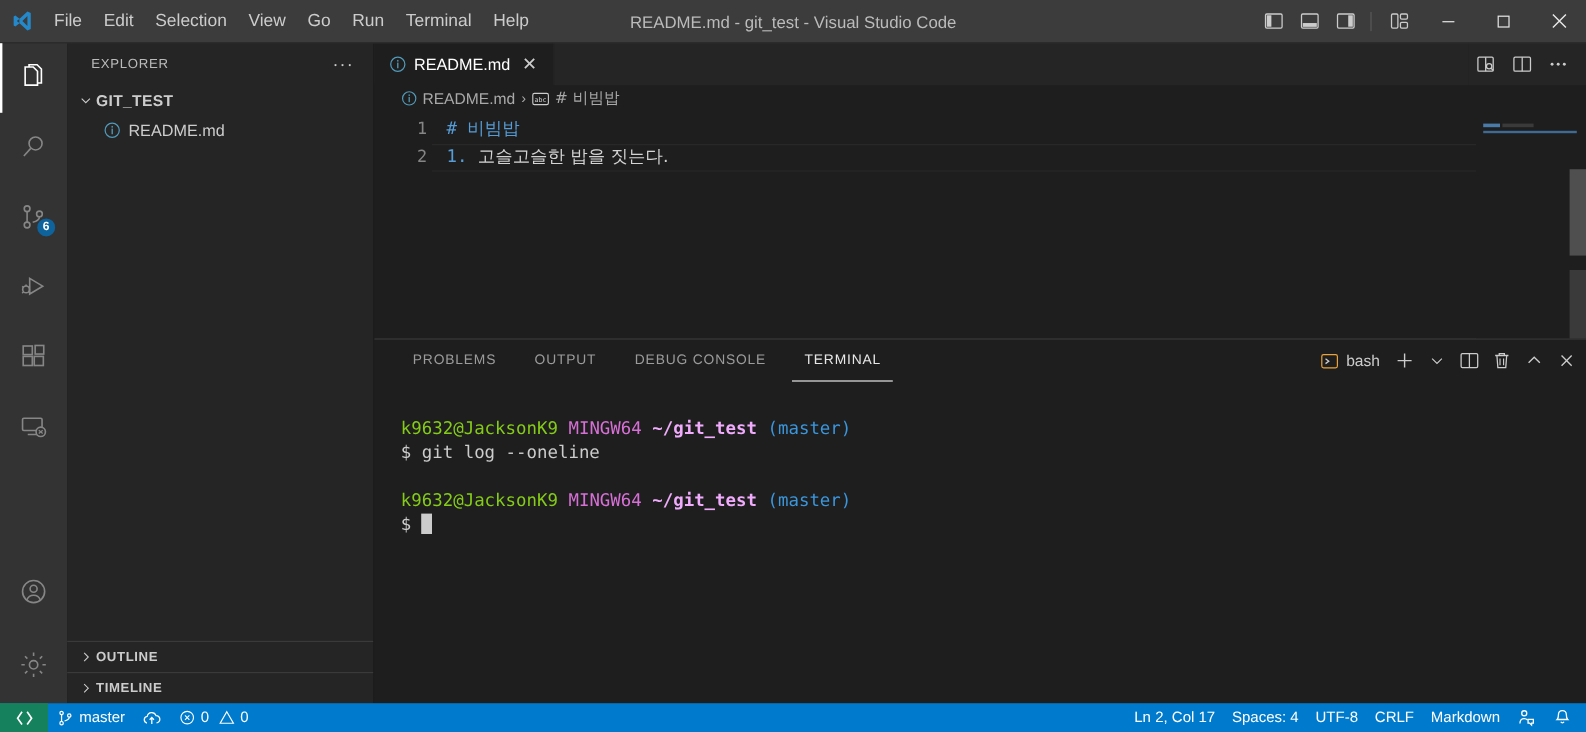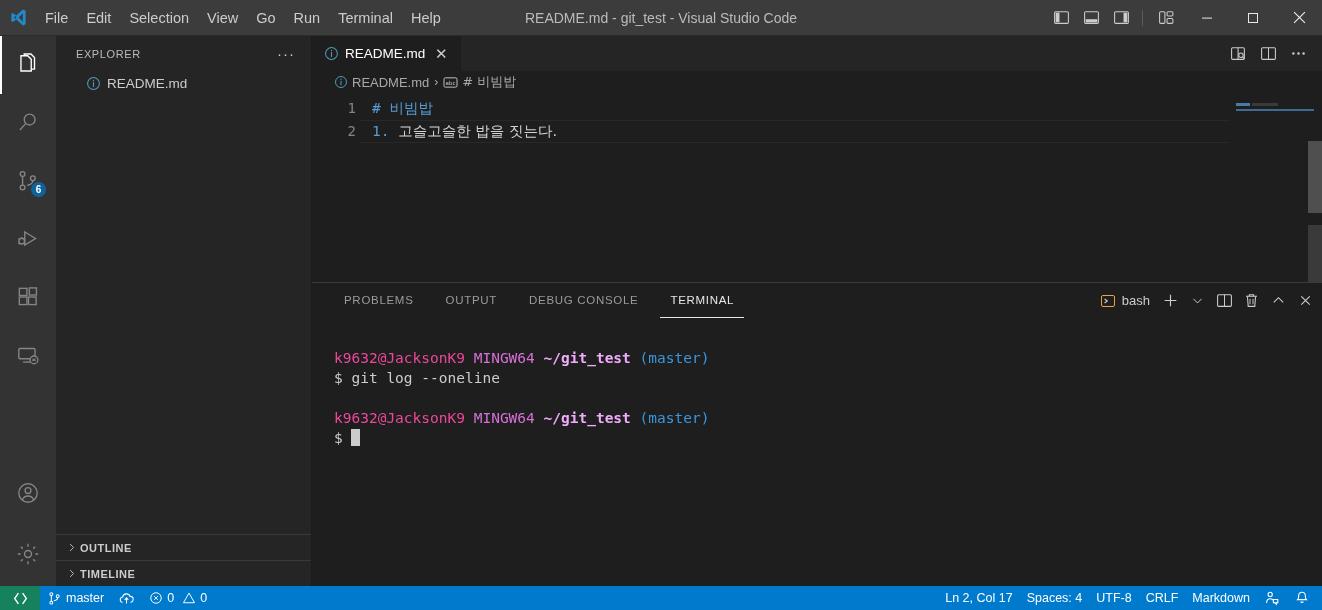--- a/index.html
+++ b/index.html
@@ -156,21 +156,21 @@
   .panel-actions { margin-left:auto; display:flex; align-items:center; gap:1px; padding-right:4px;}
   .pa { height:28px; min-width:26px; display:flex;align-items:center;justify-content:center;color:#cccccc; padding: 0 3px;}
   .term-sel { display:flex; align-items:center; gap:6px; color:#cccccc; font-size:13px; padding:0 6px; height:26px;}
 
   .terminal {
     flex:1 1 auto; padding: 10px 0 0 22px; overflow:hidden;
     font-family: "DejaVu Sans Mono", "Liberation Mono", monospace;
     font-size: 14.5px; line-height: 20px; color:#cccccc;
   }
   .tline { white-space: pre; height:20px; }
-  .t-green { color:#ec4899; }
+  .t-green { color:#84cc16; }
   .t-magenta { color:#d670d6; }
   .t-yellowb { color:#f0abfc; font-weight:700; }
   .t-cyan { color:#3a96dd; }
   .t-cyan-b { color:#29b8db; font-weight:700; }
   .t-greenb { color:#13a10e; font-weight:700; }
   .t-white { color:#cccccc; }
   .t-oliveyellow { color:#c19c00; }
   .cursor { display:inline-block; width:9px; height:17px; background:#cccccc; vertical-align:-3px;}
 
   
@@ -317,20 +317,28 @@
         <circle cx="12" cy="12" r="3.2"></circle>
         <path d="M12 2.6v2.6 M12 18.8v2.6 M21.4 12h-2.6 M5.2 12H2.6 M18.6 5.4l-1.8 1.8 M7.2 16.8l-1.8 1.8 M18.6 18.6l-1.8-1.8 M7.2 7.2 5.4 5.4"></path>
       </svg>
     </div>
   </div>
 
   <div class="sidebar">
     <div class="sb-title">
       <span>EXPLORER</span>
       <span class="dots">···</span>
+    </div>
+    <div class="folder-row">
+      <span class="chev">
+        <svg width="11" height="11" viewBox="0 0 16 16">
+            <path d="M3 6 8 11 13 6" fill="none" stroke="#cccccc" stroke-width="1.3"></path>
+          </svg>
+      </span>
+      <span>GIT_TEST</span>
     </div>
     <div class="file-row">
       <span>
         <svg width="15" height="15" viewBox="0 0 16 16">
             <circle cx="8" cy="8" r="6.3" fill="none" stroke="#519aba" stroke-width="1.1"></circle>
             <rect x="7.4" y="6.6" width="1.2" height="5" fill="#519aba"></rect>
             <rect x="7.4" y="4.2" width="1.2" height="1.5" fill="#519aba"></rect>
           </svg>
       </span>
       <span>README.md</span>

